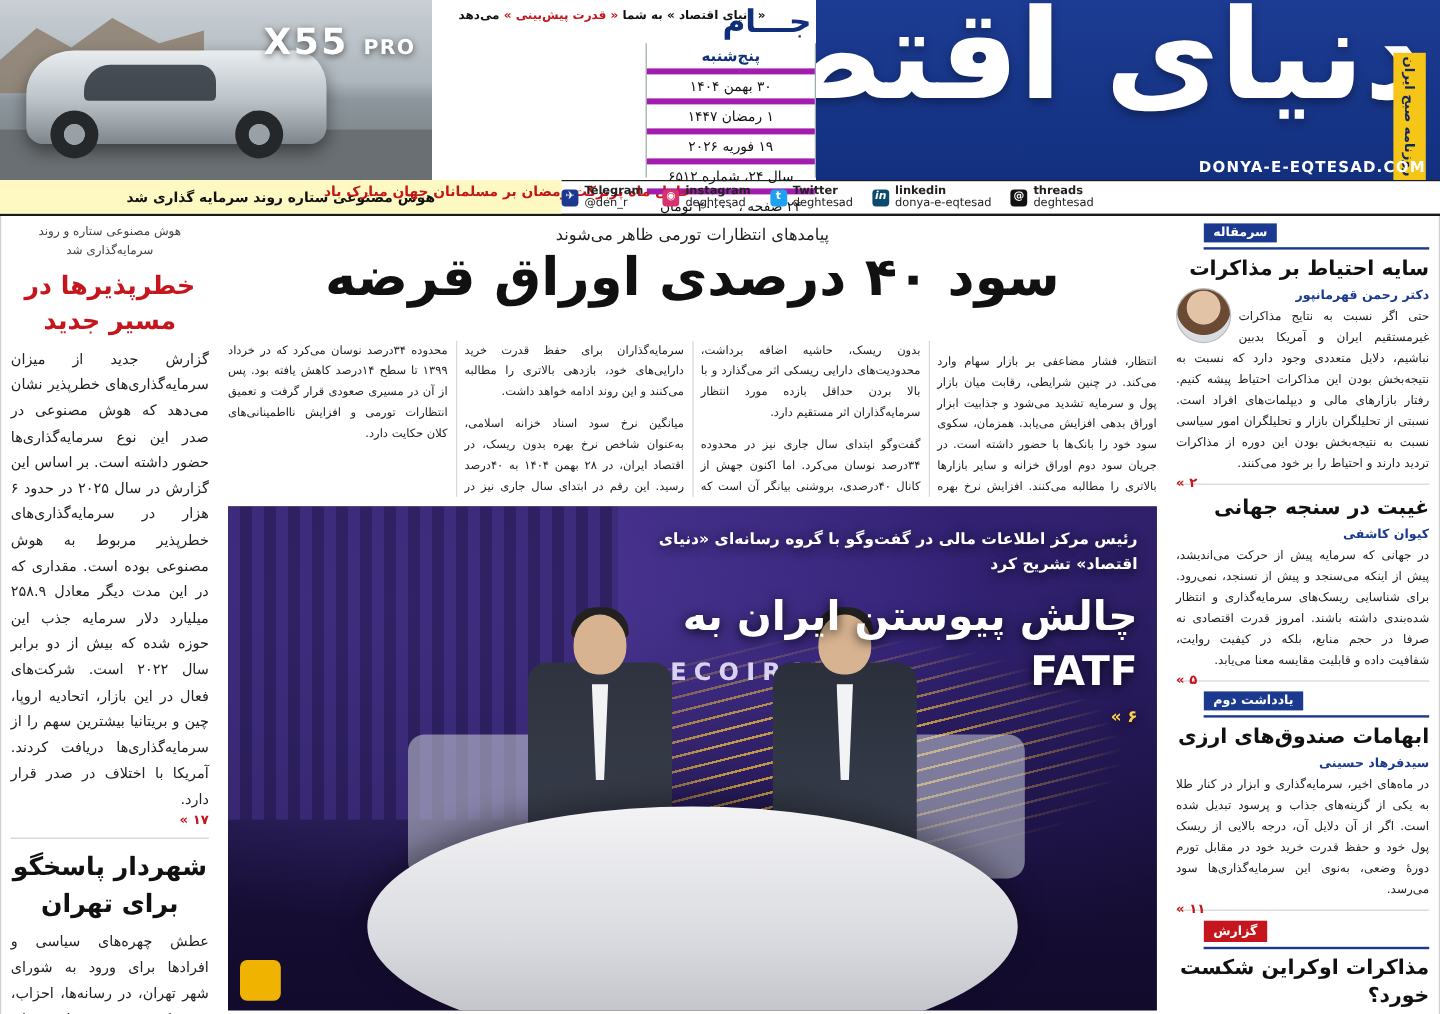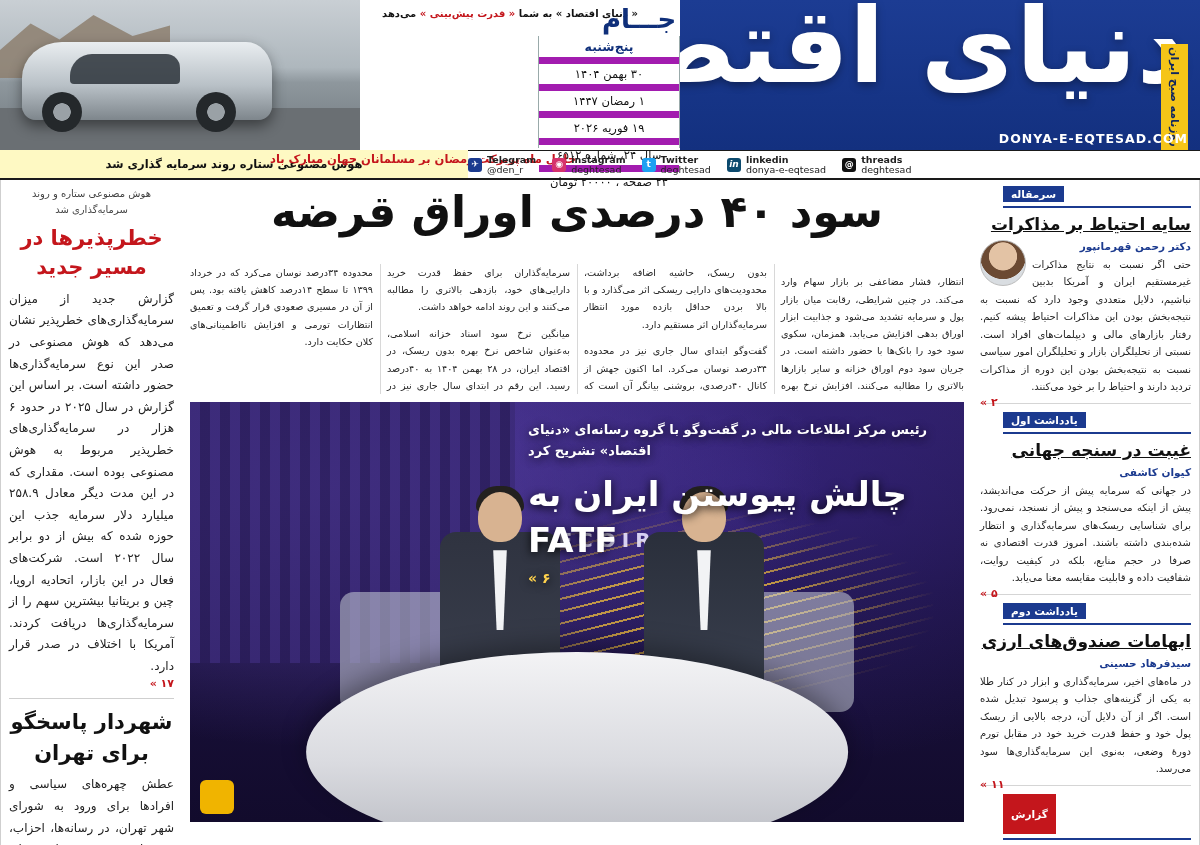--- a/index.html
+++ b/index.html
@@ -50,21 +50,21 @@
 
   .slogan{position:absolute;right:520px;top:8px;width:340px;text-align:center;
     font-size:10px;color:#c4161c;font-weight:bold;}
   .slogan b{color:#111;}
 
   .jaam{position:absolute;right:478px;top:4px;width:120px;height:34px;color:#0f2f7a;
     font-size:26px;font-weight:bold;text-align:left;}
 
   .datebox{position:absolute;right:520px;top:36px;width:140px;height:112px;
     border-right:1px solid #9aa;border-left:1px solid #9aa;text-align:center;font-size:11.5px;}
-  .datebox .row{border-bottom:7px solid #a21caf;padding:3px 0;color:#111;}
+  .datebox .row{border-bottom:5px solid #a21caf;padding:3px 0;color:#111;}
   .datebox .row:last-child{border-bottom:none;}
   .datebox .day{font-weight:bold;color:#0f2f7a;font-size:12.5px;}
 
   .socials{position:absolute;left:468px;top:150px;right:0;height:28px;
     display:flex;align-items:center;justify-content:flex-start;gap:16px;padding-right:10px;
     border-top:1px solid #1a1a1a;direction:ltr;}
   .soc{display:flex;align-items:center;gap:5px;font-size:9.5px;color:#222;line-height:1.1;}
   .soc .ic{width:14px;height:14px;border-radius:3px;background:#1b3a8f;color:#fff;
     font-size:9px;display:flex;align-items:center;justify-content:center;font-weight:bold;}
   .soc .ic.ig{background:#d6336c;} .soc .ic.tw{background:#1da1f2;}
@@ -75,21 +75,21 @@
   
   .content{position:relative;display:flex;flex-direction:row;width:1200px;height:665px;}
   .col-left{width:182px;border-left:1px solid #cfcfcf;padding:6px 8px;box-sizing:border-box;}
   .col-mid{width:790px;padding:4px 8px;box-sizing:border-box;}
   .col-right{width:228px;border-right:1px solid #cfcfcf;padding:6px 8px;box-sizing:border-box;}
 
   
   .sec-tag{background:#1b3a8f;color:#fff;font-size:10.5px;font-weight:bold;
     display:inline-block;padding:2px 8px;float:left;margin-bottom:4px;}
   .sec-head{border-bottom:2px solid #1b3a8f;overflow:hidden;margin-bottom:5px;margin-left:23px;}
-  .op-title{font-size:17px;font-weight:bold;line-height:1.35;margin:2px 0 4px;color:#111;text-decoration:underline;}
+  .op-title{font-size:17px;font-weight:bold;line-height:1.35;margin:2px 0 4px;color:#111;}
   .op-author{font-size:10.5px;color:#1b3a8f;font-weight:bold;margin-bottom:4px;}
   .op-body{font-size:10px;line-height:1.75;text-align:justify;color:#222;}
   .op-wrap{border-bottom:1px solid #d5d5d5;padding-bottom:7px;margin-bottom:8px;position:relative;}
   .avatar{width:44px;height:44px;border-radius:50%;float:left;margin:0 6px 4px 0;
     background:radial-gradient(circle at 50% 35%,#e3c3a5 0 38%,#6b4a33 40% 62%,#d9dde1 64% 100%);
     border:1px solid #bbb;}
   .more{color:#c4161c;font-weight:bold;font-size:11px;float:left;}
 
   
   .lead-left-title{font-size:21px;font-weight:bold;line-height:1.4;color:#c4161c;text-align:center;margin:6px 0;}
@@ -128,46 +128,50 @@
   .photo .m2{right:200px;background:linear-gradient(180deg,#2a2f3b 0%,#3a404f 100%);}
   .photo .head{position:absolute;top:-40px;left:50%;transform:translateX(-50%);
     width:44px;height:50px;border-radius:50% 50% 45% 45%;background:#d8b391;}
   .photo .hair{position:absolute;top:-46px;left:50%;transform:translateX(-50%);
     width:48px;height:26px;border-radius:24px 24px 6px 6px;background:#23211f;}
   .photo .shirt{position:absolute;top:18px;left:50%;transform:translateX(-50%);
     width:34px;height:80px;background:#f2f3f5;clip-path:polygon(30% 0,70% 0,60% 100%,40% 100%);}
   .photo .chair{position:absolute;bottom:110px;width:120px;height:120px;border-radius:14px;
     background:rgba(200,205,215,.55);}
   .photo .c1{left:150px;} .photo .c2{right:110px;}
-  .photo .headline{position:absolute;right:16px;top:18px;width:420px;text-align:left;
+  .photo .headline{position:absolute;right:16px;top:18px;width:420px;text-align:right;
     color:#fff;text-shadow:0 2px 10px rgba(0,0,0,.85);}
   .photo .headline .k{font-size:13px;font-weight:bold;margin-bottom:10px;line-height:1.6;}
   .photo .headline .t{font-size:34px;font-weight:bold;line-height:1.35;}
   .photo .headline .pg2{font-size:14px;color:#ffd24d;font-weight:bold;margin-top:6px;}
   .logo-bl{position:absolute;left:10px;bottom:8px;width:34px;height:34px;border-radius:6px;
     background:#f0b400;}
 
   .badge-tag{background:#c4161c;color:#fff;font-size:10.5px;font-weight:bold;
-    display:inline-block;padding:14px 8px;float:left;margin-bottom:4px;}
+    display:inline-block;padding:3px 8px;float:left;margin-bottom:4px;}
 </style>
 </head>
 <body>
 
 <div class="page">
 
   <div class="masthead">
 
     <div class="ad-car">
       <div class="sky"></div>
       <div class="rock"></div>
       <div class="road"></div>
       <div class="carbody"></div>
       <div class="glass"></div>
       <div class="wheel w1"></div>
       <div class="wheel w2"></div>
+      <div class="badge">
+        <span>X55</span>
+        <small>PRO</small>
+      </div>
     </div>
 
     <div class="ad-strip">
       <span>هوش مصنوعی ستاره روند سرمایه گذاری شد</span>
     </div>
 
     <div class="nameplate">
       <div class="logo">دنیای اقتصاد</div>
       <div class="ribbon">روزنامه صبح ایران</div>
       <div class="site">DONYA-E-EQTESAD.COM</div>
@@ -230,23 +234,20 @@
           <span class="sec-tag">سرمقاله</span>
         </div>
         <div class="op-title">سایه احتیاط بر مذاکرات</div>
         <div class="avatar"></div>
         <div class="op-author">دکتر رحمن قهرمانپور</div>
         <div class="op-body">حتی اگر نسبت به نتایج مذاکرات غیرمستقیم ایران و آمریکا بدبین نباشیم، دلایل متعددی وجود دارد که نسبت به نتیجه‌بخش بودن این مذاکرات احتیاط پیشه کنیم. رفتار بازارهای مالی و دیپلمات‌های افراد است. نسبتی از تحلیلگران بازار و تحلیلگران امور سیاسی نسبت به نتیجه‌بخش بودن این دوره از مذاکرات تردید دارند و احتیاط را بر خود می‌کنند.</div>
         <div class="more">۲ »</div>
       </div>
 
       <div class="op-wrap">
-        <div class="sec-head">
-          <span class="sec-tag">یادداشت اول</span>
-        </div>
         <div class="op-title">غیبت در سنجه جهانی</div>
         <div class="op-author">کیوان کاشفی</div>
         <div class="op-body">در جهانی که سرمایه پیش از حرکت می‌اندیشد، پیش از اینکه می‌سنجد و پیش از نسنجد، نمی‌رود. برای شناسایی ریسک‌های سرمایه‌گذاری و انتظار شده‌بندی داشته باشند. امروز قدرت اقتصادی نه صرفا در حجم منابع، بلکه در کیفیت روایت، شفافیت داده و قابلیت مقایسه معنا می‌یابد.</div>
         <div class="more">۵ »</div>
       </div>
 
       <div class="op-wrap">
         <div class="sec-head">
           <span class="sec-tag">یادداشت دوم</span>
         </div>
@@ -260,20 +261,21 @@
         <div class="sec-head">
           <span class="badge-tag">گزارش</span>
         </div>
         <div class="op-title">مذاکرات اوکراین شکست خورد؟</div>
 
       </div>
 
     </div>
 
     <div class="col-mid">
+      <div class="mid-kicker">پیامدهای انتظارات تورمی ظاهر می‌شوند</div>
       <div class="mid-title">سود ۴۰ درصدی اوراق قرضه</div>
       <div class="mid-cols">
         <p>انتظار، فشار مضاعفی بر بازار سهام وارد می‌کند. در چنین شرایطی، رقابت میان بازار پول و سرمایه تشدید می‌شود و جذابیت ابزار اوراق بدهی افزایش می‌یابد. همزمان، سکوی سود خود را بانک‌ها با حضور داشته است. در جریان سود دوم اوراق خزانه و سایر بازارها بالاتری را مطالبه می‌کنند. افزایش نرخ بهره بدون ریسک، حاشیه اضافه برداشت، محدودیت‌های دارایی ریسکی اثر می‌گذارد و با بالا بردن حداقل بازده مورد انتظار سرمایه‌گذاران اثر مستقیم دارد.</p>
         <p>گفت‌وگو ابتدای سال جاری نیز در محدوده ۳۴درصد نوسان می‌کرد. اما اکنون جهش از کانال ۴۰درصدی، بروشنی بیانگر آن است که سرمایه‌گذاران برای حفظ قدرت خرید دارایی‌های خود، بازدهی بالاتری را مطالبه می‌کنند و این روند ادامه خواهد داشت.</p>
         <p>میانگین نرخ سود اسناد خزانه اسلامی، به‌عنوان شاخص نرخ بهره بدون ریسک، در اقتصاد ایران، در ۲۸ بهمن ۱۴۰۴ به ۴۰درصد رسید. این رقم در ابتدای سال جاری نیز در محدوده ۳۴درصد نوسان می‌کرد که در خرداد ۱۳۹۹ تا سطح ۱۴درصد کاهش یافته بود. پس از آن در مسیری صعودی قرار گرفت و تعمیق انتظارات تورمی و افزایش نااطمینانی‌های کلان حکایت دارد.</p>
       </div>
 
       <div class="photo">
         <div class="bg"></div>
         <div class="curtain"></div>

